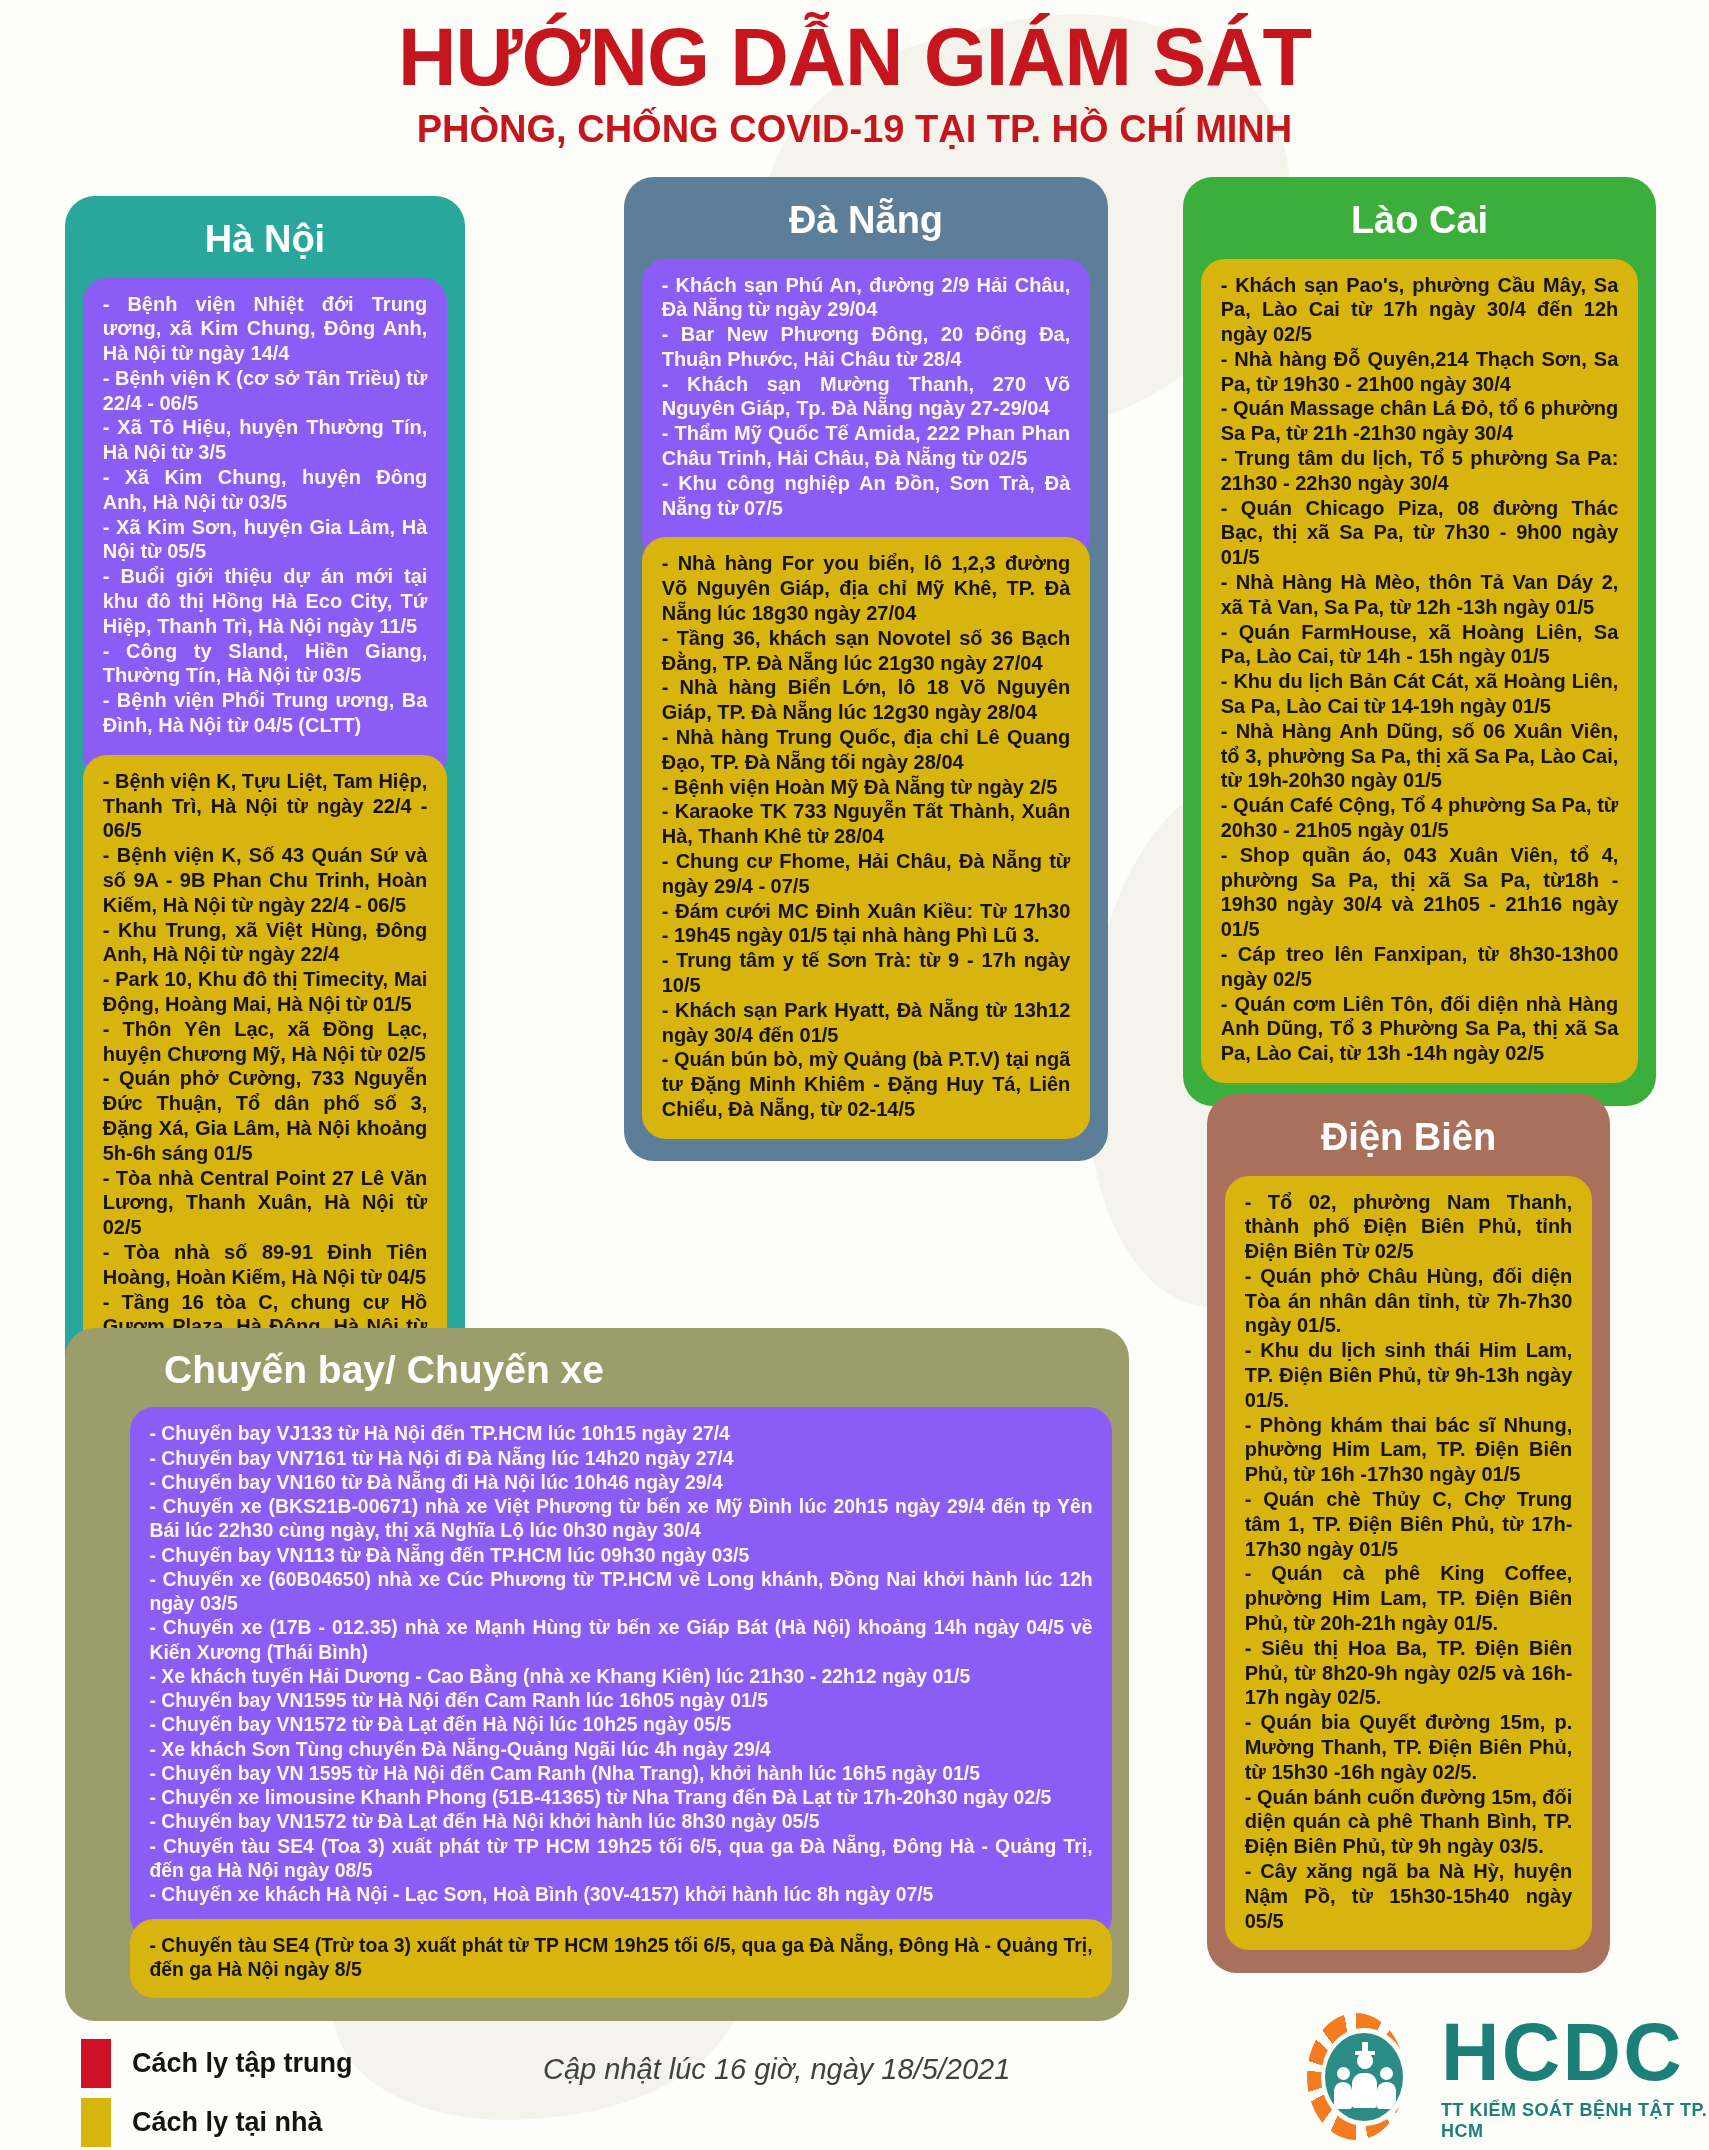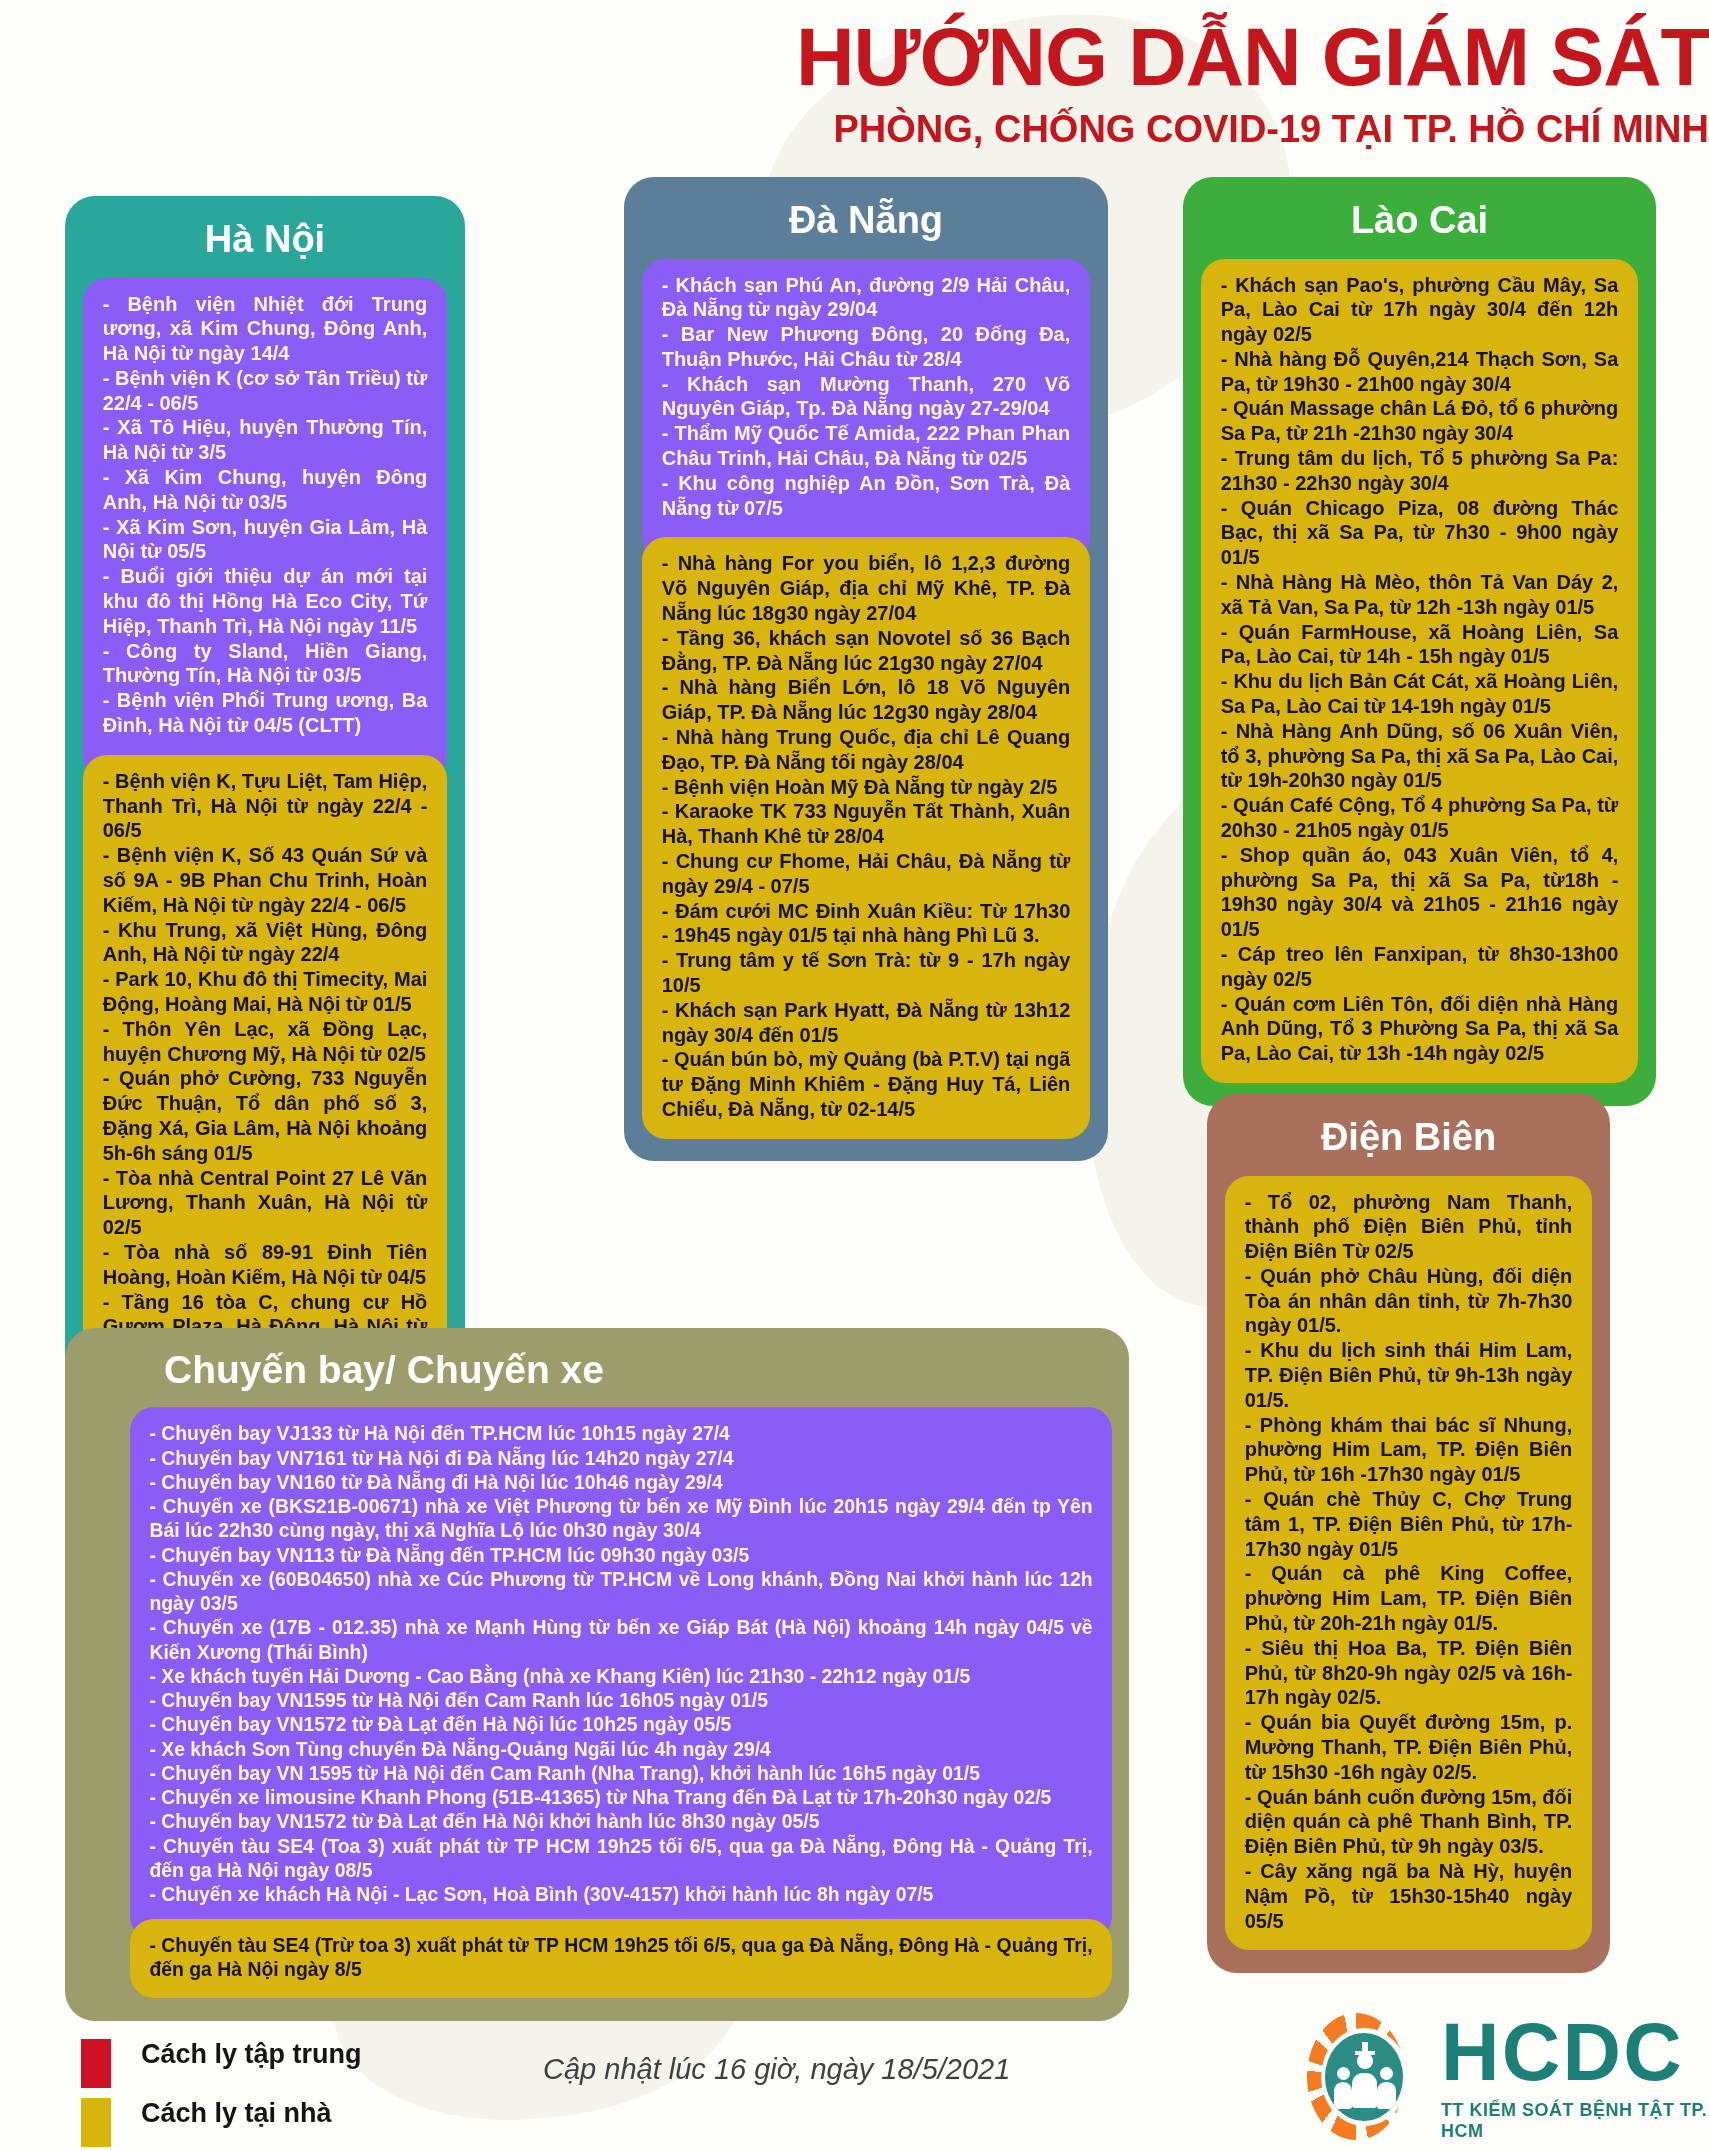--- a/index.html
+++ b/index.html
@@ -7,21 +7,21 @@
     position:relative; width:1709px; height:2151px;
     background:#fdfdfa; overflow:hidden;
     font-family:"Liberation Sans", sans-serif;
   }
   
   .wm { position:absolute; background:#f4f4ec; z-index:0; }
   .wm1 { left:769px; top:21.5px;  width:527px;  height:409px;  border-radius:46% 54% 62% 38%; transform:rotate(-14deg); }
   .wm2 { left:1086px; top:780px; width:280px; height:527px;  border-radius:50% 50% 40% 60%; transform:rotate(8deg); }
   .wm3 { left:333px;  top:1871px; width:409px; height:247px;  border-radius:55% 45% 50% 50%; transform:rotate(-6deg); }
 
-  header { position:absolute; left:0; top:15px; width:100%; text-align:right; color:#C4161C; z-index:1; }
+  header { position:absolute; left:0; top:15px; width:100%; text-align:center; color:#C4161C; z-index:1; }
   .title    { font-size:81px; font-weight:800; letter-spacing:-1.1px; line-height:1.05; }
   .subtitle { font-size:38px;  font-weight:700; margin-top:8px; }
 
   .panel { position:absolute; border-radius:30px; padding-bottom:22.6px; z-index:1; }
   .panel-title {
     color:#ffffff; font-size:38px; font-weight:700;
     text-align:center; padding:21.5px 0 17px;
   }
   .list {
     margin:0 18.3px; padding:14px 19.4px 17px;
@@ -38,21 +38,21 @@
   #p-dienbien { left:1207px; top:1094px; width:403px;  background:#A9705B;border-radius:30px; }
   #p-chuyenbay{ left:65px;  top:1328px; width:1016px; background:#9D9D6C; z-index:2;padding-left:48px; }
 
   #p-chuyenbay .panel-title { text-align:left; padding:20.4px 0 15px 51px; font-size:39px; }
   #p-chuyenbay .list { margin:0 17px; }
   #p-chuyenbay .list.red { padding-bottom:34px; }
   #p-chuyenbay .list.red + .list.yellow { margin-top:-21.5px; }
   #p-chuyenbay .item { font-size:19.4px; line-height:1.25; }
 
   .legend { position:absolute; left:81px; top:2039px; z-index:2; }
-  .legend-row { display:flex; align-items:flex-start; gap:30px; margin-bottom:9.7px; }
+  .legend-row { display:flex; align-items:center; gap:21px; margin-bottom:9.7px; }
   .swatch { width:30px; height:49px; flex:0 0 auto; }
   .swatch.red    { background:#CE1126; }
   .swatch.yellow { background:#D8B40E; }
   .legend-label { font-size:27px; font-weight:600; color:#141414; }
 
   .updated {
     position:absolute; left:543px; top:2053px; width:753px; z-index:2;
     text-align:left; color:#404040;
     font-size:29px; font-style:italic; font-weight:400;
   }

